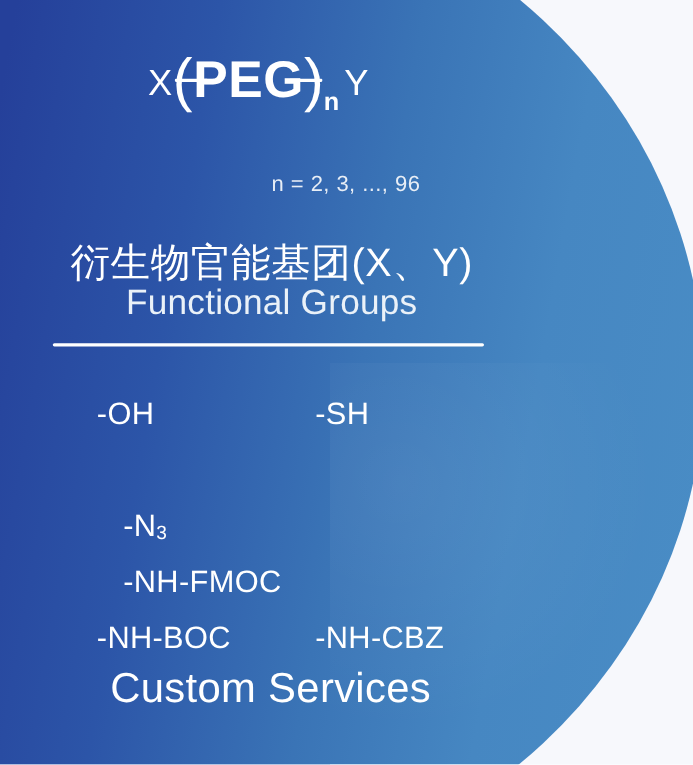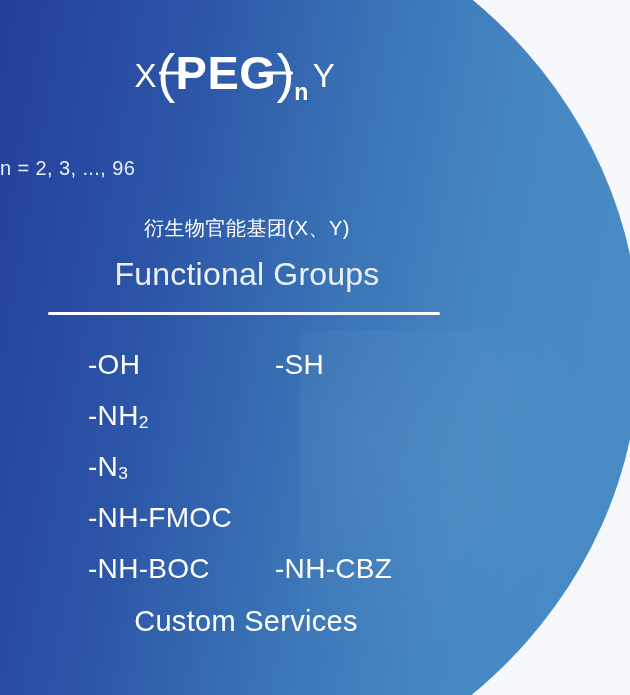--- a/index.html
+++ b/index.html
@@ -113,35 +113,35 @@
     font-size: 23px;
     font-weight: 700;
   }
 
   
   .n-range {
     position: absolute;
     left: 0;
     top: 157px;
     width: 629px;
-    text-align: left;
+    text-align: center;
     font-size: 20px;
     font-weight: 400;
     color: #E8EEF6;
     letter-spacing: 0.4px;
   }
 
   
   .heading-cn {
     position: absolute;
     left: 0;
     top: 215px;
     width: 494px;
     text-align: center;
-    font-size: 20px;
+    font-size: 36px;
     font-weight: 400;
     letter-spacing: 0.5px;
     color: #FFFFFF;
   }
   .heading-en {
     position: absolute;
     left: 0;
     top: 256px;
     width: 494px;
     text-align: center;
@@ -165,47 +165,47 @@
   
   .groups {
     position: absolute;
     left: 88px;
     top: 339px;
     width: 360px;
   }
   .group-row {
     display: flex;
     height: 51px;
-    align-items: center;
+    align-items: flex-end;
   }
   .group-cell {
     font-size: 28px;
     font-weight: 400;
     color: #FFFFFF;
     letter-spacing: 0.3px;
     line-height: 1.05;
     white-space: nowrap;
   }
   .group-cell.left  { width: 187px; }
-  .group-cell.right { width: 173px; }
+  .group-cell.right { width: 173px; margin-left: 24px; }
   .group-cell sub {
     font-size: 0.62em;
     vertical-align: baseline;
     position: relative;
     bottom: -0.18em;
   }
 
   
   .custom-services {
     position: absolute;
     left: 0;
     top: 605px;
     width: 492px;
     text-align: center;
-    font-size: 29px;
+    font-size: 38px;
     font-weight: 400;
     color: #FFFFFF;
     letter-spacing: 0.3px;
   }
 </style>
 </head>
 <body>
 
 <div id="poster">
 
@@ -226,21 +226,20 @@
     <div class="heading-en">Functional Groups</div>
 
     <div class="divider"></div>
 
     <div class="groups">
       <div class="group-row">
         <div class="group-cell left"><span>-OH</span><sub></sub></div>
         <div class="group-cell right"><span>-SH</span><sub></sub></div>
       </div>
       <div class="group-row">
-        <div class="group-cell left"><span>-NH</span><sub>2</sub></div>
       </div>
       <div class="group-row">
         <div class="group-cell right"><span>-N</span><sub>3</sub></div>
       </div>
       <div class="group-row">
         <div class="group-cell right"><span>-NH-FMOC</span><sub></sub></div>
       </div>
       <div class="group-row">
         <div class="group-cell left"><span>-NH-BOC</span><sub></sub></div>
         <div class="group-cell right"><span>-NH-CBZ</span><sub></sub></div>

